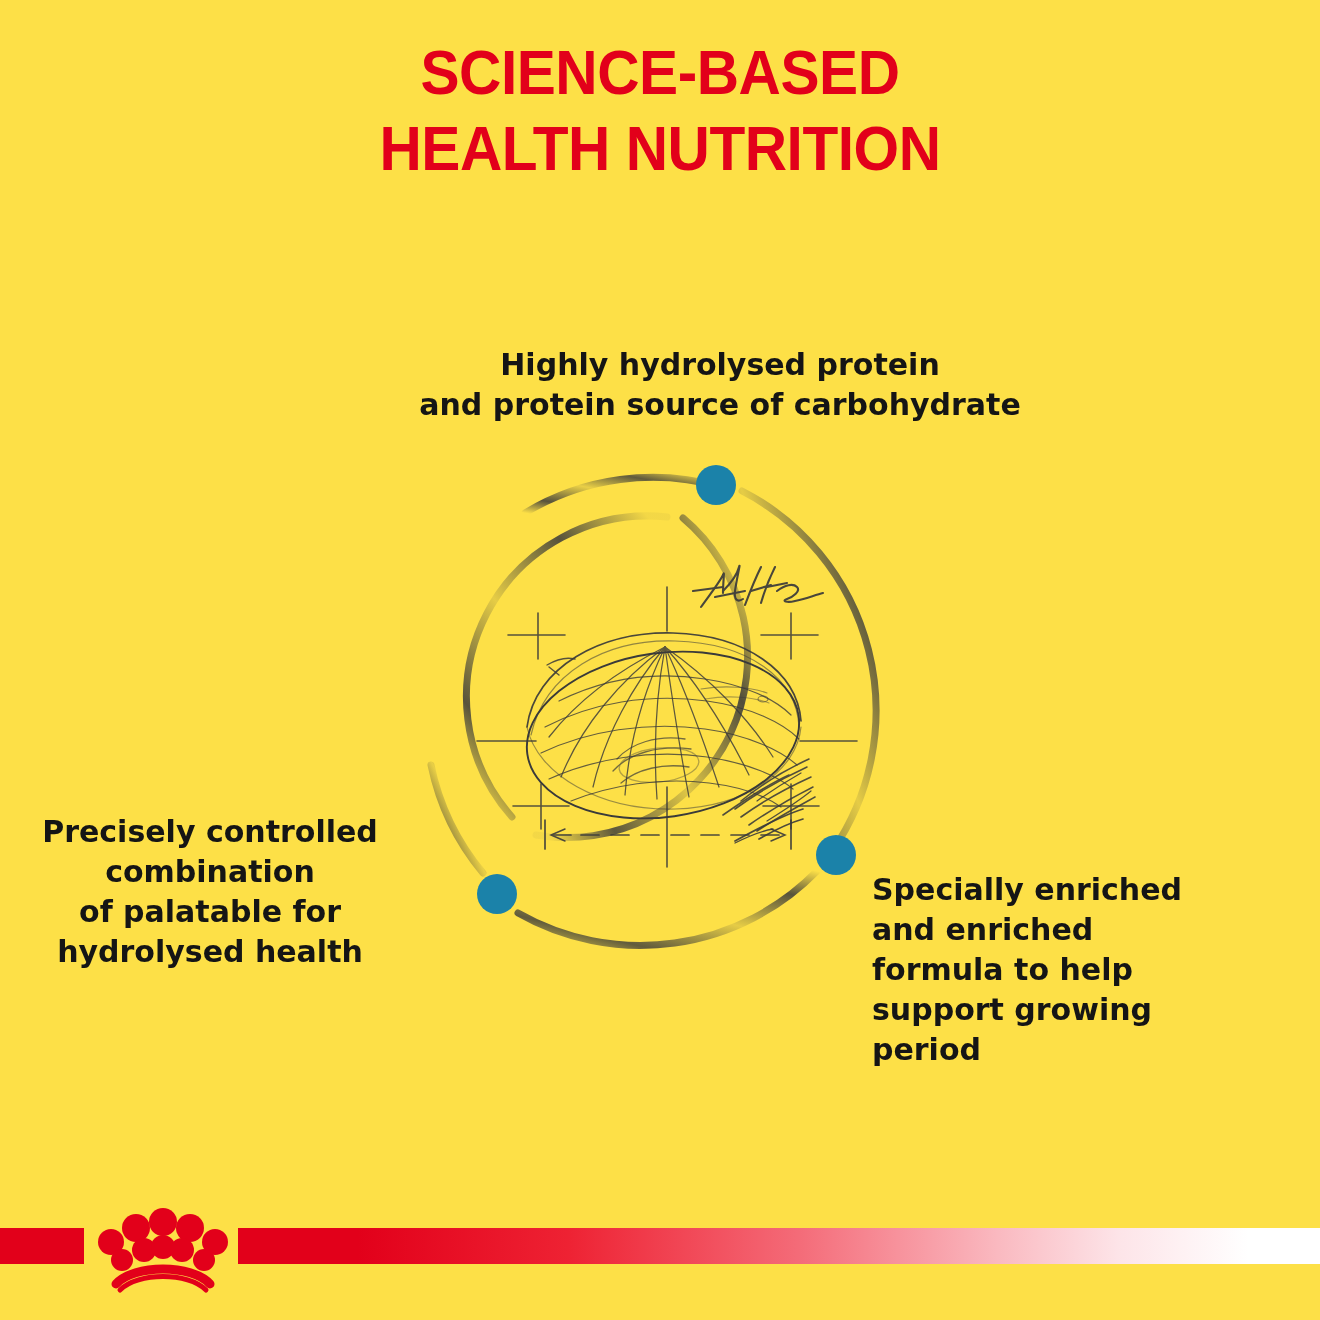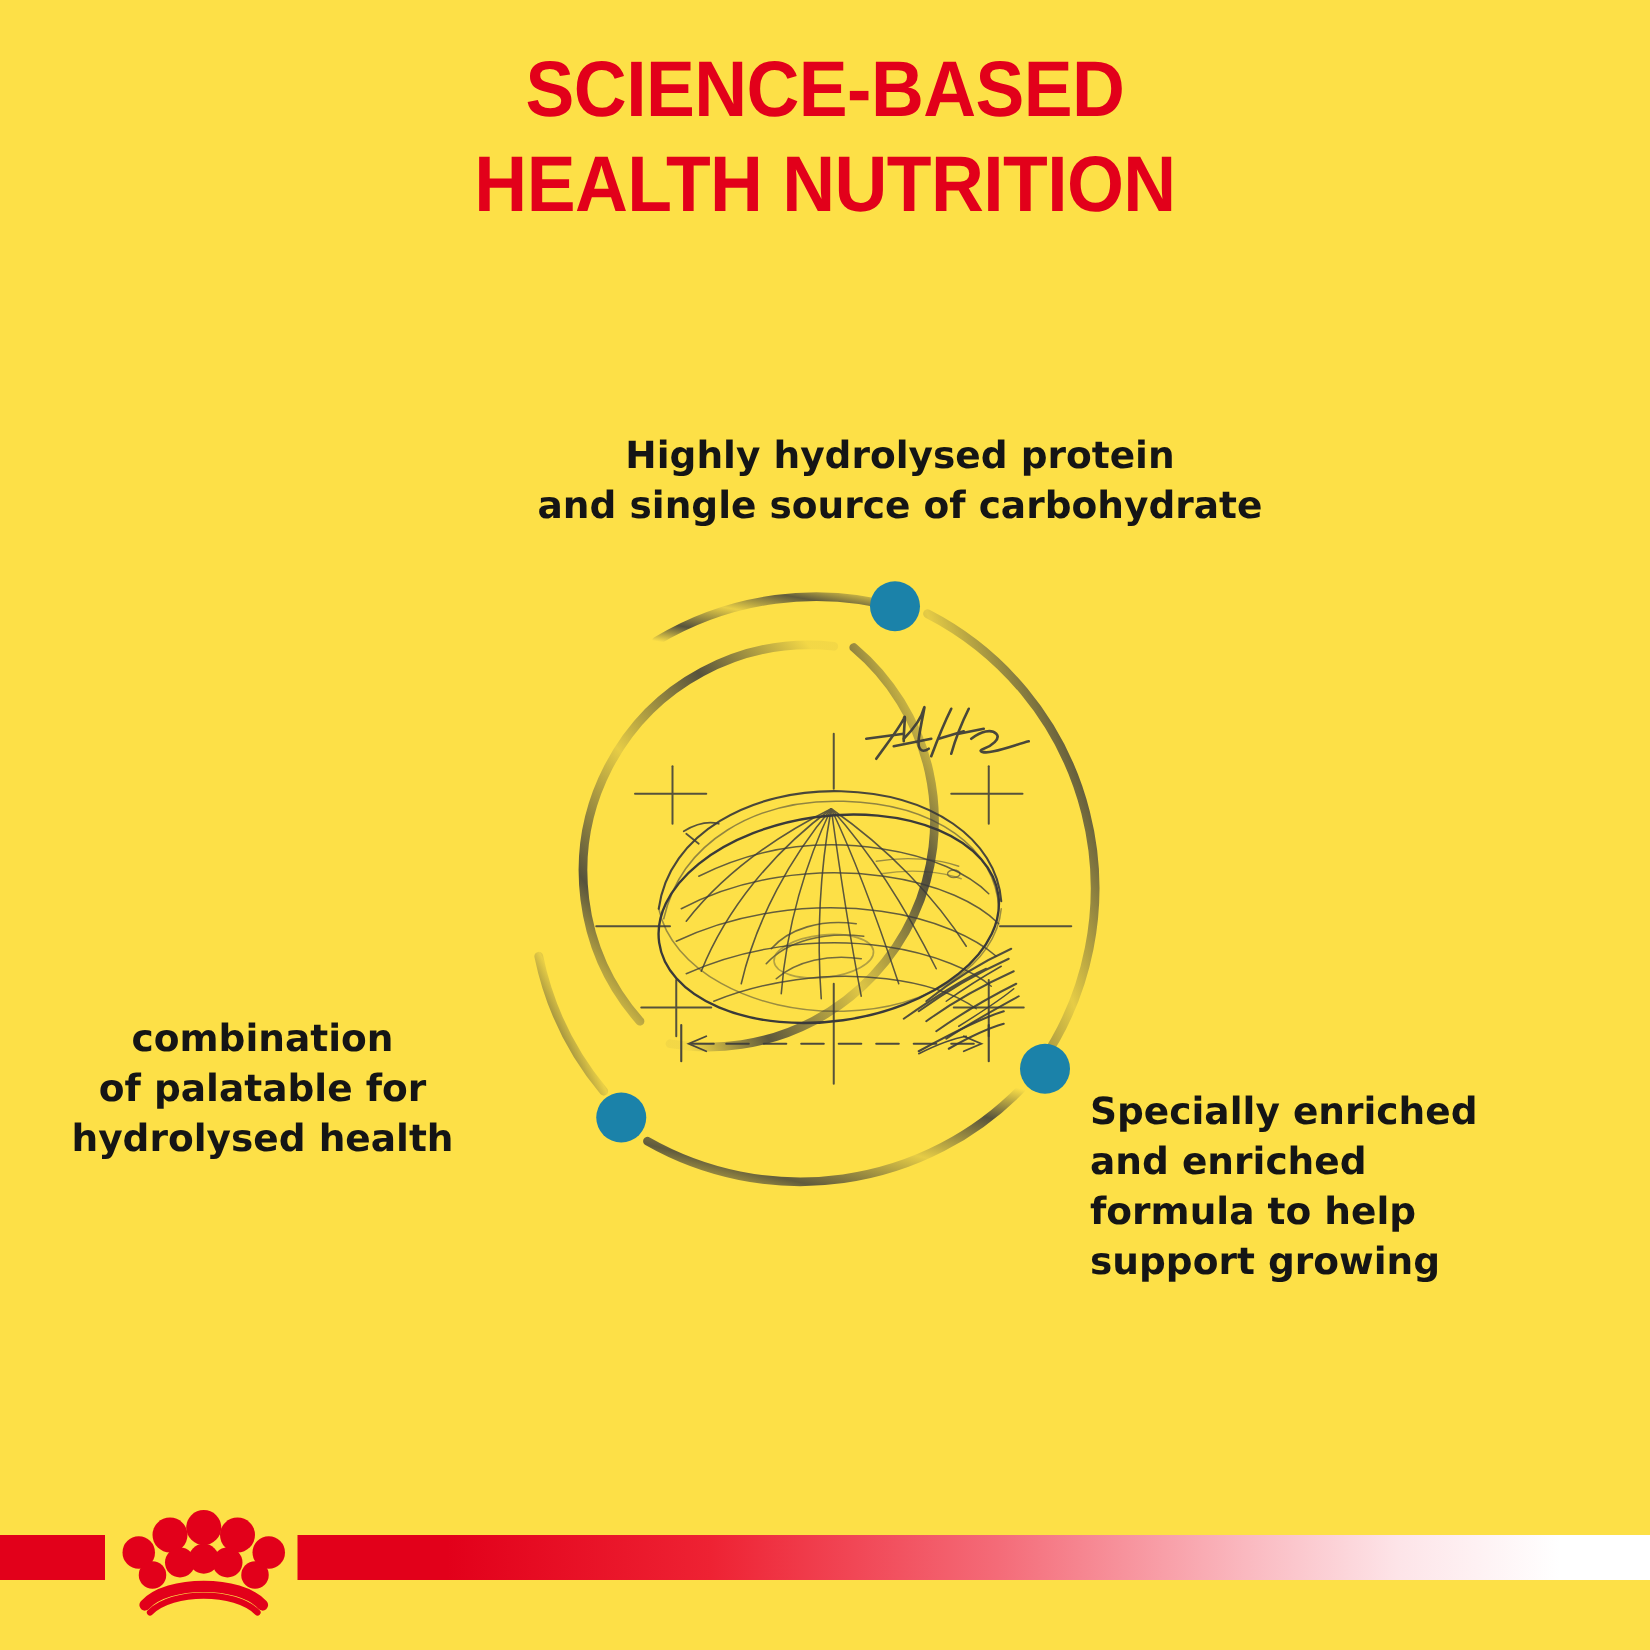--- a/index.html
+++ b/index.html
@@ -122,34 +122,36 @@
 
 <div id="page">
 
   <div id="title-block">
     <span class="title-line">SCIENCE-BASED</span>
     <span class="title-line">HEALTH NUTRITION</span>
   </div>
 
   <div class="caption" id="caption-top">
     <span>Highly hydrolysed protein</span>
-    <span>and single source of carbohydrate</span>
+    <span>and protein source of carbohydrate</span>
   </div>
 
   <div class="caption" id="caption-left">
+    <span>Precisely controlled</span>
     <span>combination</span>
     <span>of palatable for</span>
     <span>hydrolysed health</span>
   </div>
 
   <div class="caption" id="caption-right">
     <span>Specially enriched</span>
     <span>and enriched</span>
     <span>formula to help</span>
     <span>support growing</span>
+    <span>period</span>
   </div>
 
   <div id="diagram">
     <svg width="525" height="525" viewBox="0 0 525 525" xmlns="http://www.w3.org/2000/svg">
       <defs>
 
         <linearGradient id="gOuterA" x1="0" y1="1" x2="1" y2="0">
           <stop offset="0%" stop-color="#3A3A3A" stop-opacity="0"></stop>
           <stop offset="22%" stop-color="#3A3A3A" stop-opacity="0.85"></stop>
           <stop offset="52%" stop-color="#3A3A3A" stop-opacity="0.10"></stop>

